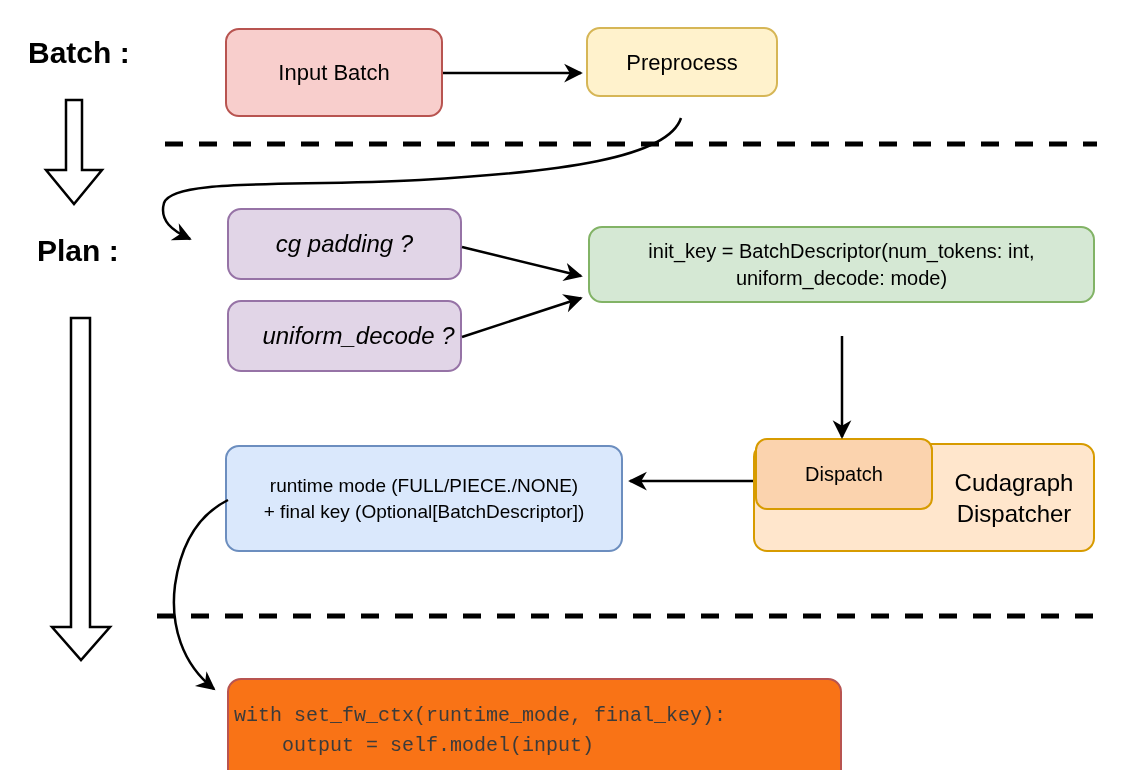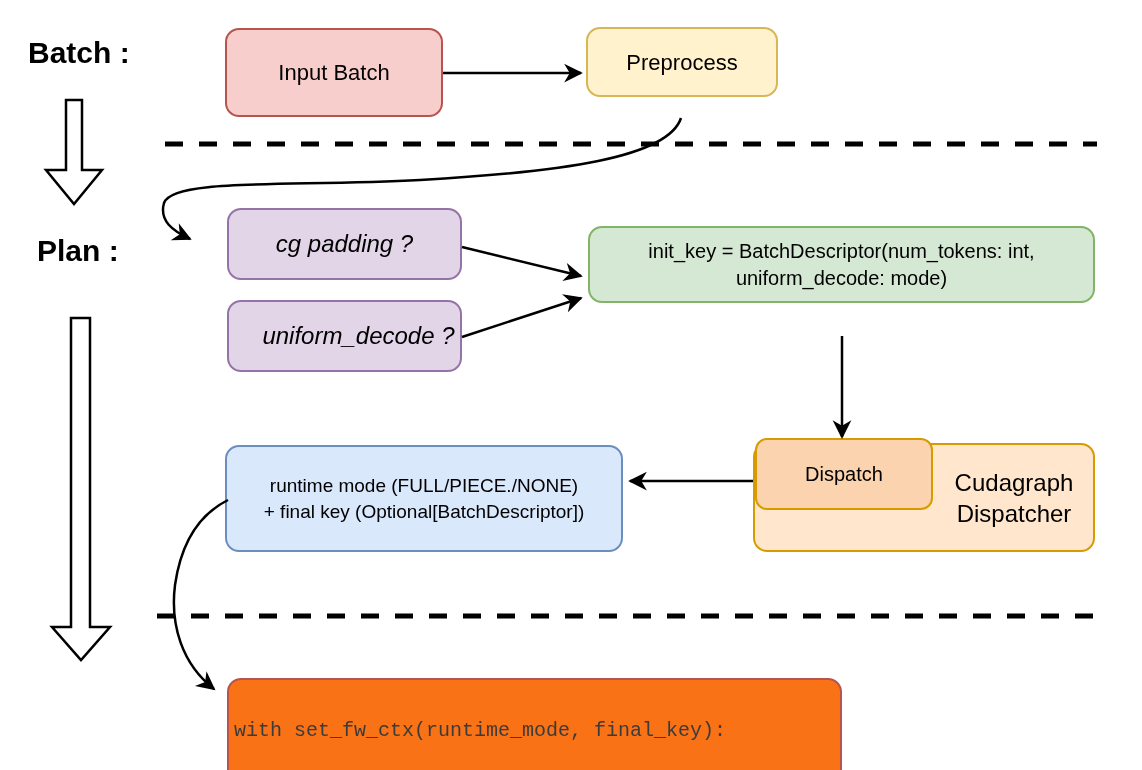--- a/index.html
+++ b/index.html
@@ -98,20 +98,21 @@
     <span class="line">Dispatch</span>
   </div>
 
   <div class="node lbl-19" style="left: 225px; top: 445px; width: 398px; height: 107px; background: rgb(218, 232, 252); border-color: rgb(108, 142, 191);">
     <span class="line">runtime mode (FULL/PIECE./NONE)</span>
     <span class="line">+ final key (Optional[BatchDescriptor])</span>
   </div>
 
   <div class="node code-node" style="left: 227px; top: 678px; width: 615px; height: 105px; background: #f97316; border-color: rgb(184, 84, 80);">
     <span class="line">with set_fw_ctx(runtime_mode, final_key):</span>
+    <span class="line">    output = self.model(input)</span>
   </div>
 
   <svg id="connector-layer" width="1142" height="770" viewBox="0 0 1142 770">
     <defs>
       <marker id="arrow" viewBox="0 0 12 12" refX="10" refY="6" markerWidth="9" markerHeight="9" orient="auto-start-reverse">
         <path d="M1,1 L11,6 L1,11 L4,6 Z" fill="#000000"></path>
       </marker>
     </defs>
 
     <line x1="165" y1="144" x2="1097" y2="144" stroke="#000" stroke-width="5" stroke-dasharray="18 16"></line>

